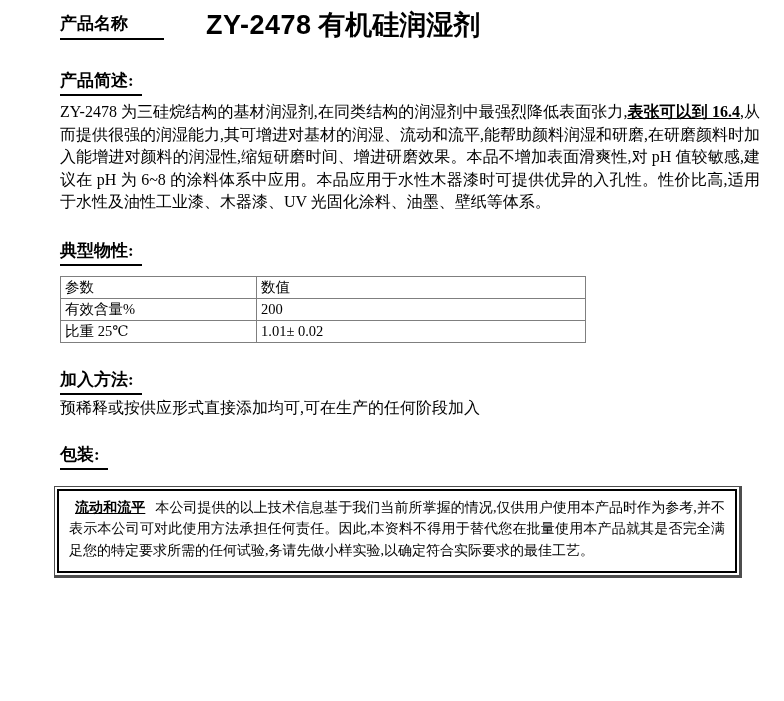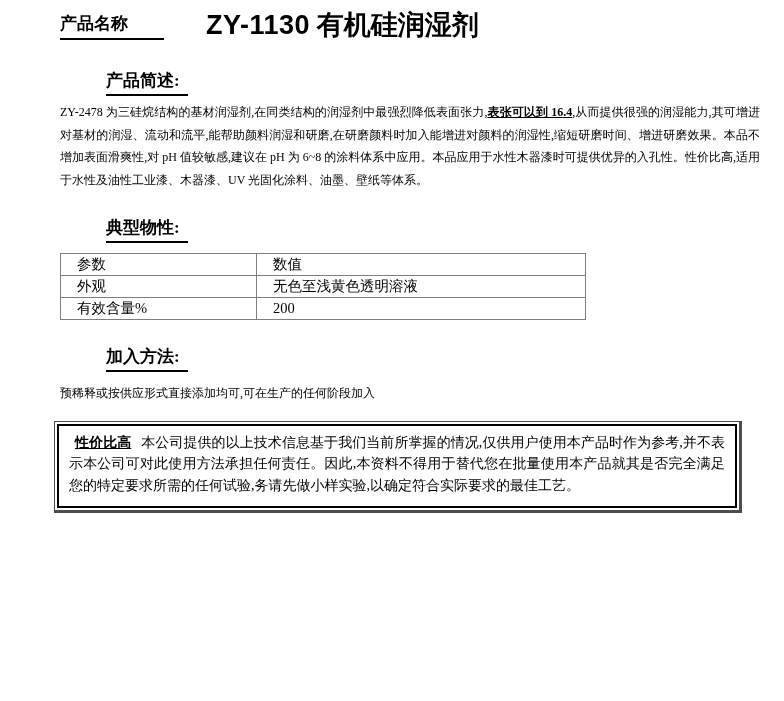--- a/index.html
+++ b/index.html
@@ -46,55 +46,54 @@
   }
 
   
   .sec-heading {
     display: inline-block;
     font-size: 17px;
     font-weight: bold;
     border-bottom: 2px solid #000;
     padding: 0 8px 2px 0;
     line-height: 22px;
-    margin-left: 46px;
   }
   .mt-brief   { margin-top: 30px; }
   .mt-props   { margin-top: 26px; text-align: right; }
   .mt-add     { margin-top: 26px; }
   .mt-dose    { margin-top: 30px; }
   .mt-pack    { margin-top: 24px; }
 
   
   .body-text {
-    font-size: 12px;
+    font-size: 16px;
     line-height: 22.6px;
     margin: 0;
   }
   p.brief {
     margin-top: 5px;
     text-align: justify;
   }
   .bold-underline {
     font-weight: bold;
     text-decoration: underline;
   }
-  .sec-line { margin-top: 10px; }
+  .sec-line { margin-top: 2px; }
 
   
   table.props {
     border-collapse: collapse;
     margin-top: 10px;
     width: 525px;
     table-layout: fixed;
   }
   table.props td {
     border: 1px solid #7f7f7f;
     font-size: 14.5px;
-    padding: 1px 4px 2px 16px;
+    padding: 1px 4px 2px 4px;
     height: 21px;
     line-height: 18px;
     vertical-align: middle;
   }
   table.props col.c1 { width: 196px; }
   table.props col.c2 { width: 329px; }
 
   
   .notice-outer {
     margin-top: 16px;
@@ -121,21 +120,21 @@
   }
 </style>
 </head>
 <body>
 
 <div class="page">
 
   <div class="title-row">
     <span class="product-label">产品名称</span>
     <span class="product-title">
-      <span class="en">ZY-1130</span>
+      <span class="en">ZY-2478</span>
       <span>有机硅润湿剂</span>
     </span>
   </div>
 
   <div>
     <div><span class="sec-heading mt-brief">产品简述:</span></div>
     <p class="body-text brief"><span>ZY-2478 为三硅烷结构的基材润湿剂,在同类结构的润湿剂中最强烈降低表面张力,</span><span class="bold-underline">表张可以到 16.4</span><span>,从而提供很强的润湿能力,其可增进对基材的润湿、流动和流平,能帮助颜料润湿和研磨,在研磨颜料时加入能增进对颜料的润湿性,缩短研磨时间、增进研磨效果。本品不增加表面滑爽性,对 pH 值较敏感,建议在 pH 为 6~8 的涂料体系中应用。本品应用于水性木器漆时可提供优异的入孔性。性价比高,适用于水性及油性工业漆、木器漆、UV 光固化涂料、油墨、壁纸等体系。</span></p>
   </div>
 
   <div>
@@ -144,39 +143,40 @@
       <colgroup>
           <col class="c1">
           <col class="c2">
         </colgroup>
       <tbody>
         <tr>
           <td>参数</td>
           <td>数值</td>
         </tr>
         <tr>
-          <td>外观</td>
-          <td>无色至浅黄色透明溶液</td>
+          <td>有效含量%</td>
+          <td>200</td>
         </tr>
         <tr>
-          <td>有效含量%</td>
-          <td>200</td>
+          <td>比重 25℃</td>
+          <td>1.01± 0.02</td>
         </tr>
       </tbody>
     </table>
   </div>
 
   <div>
     <div><span class="sec-heading mt-add">加入方法:</span></div>
     <p class="body-text sec-line">预稀释或按供应形式直接添加均可,可在生产的任何阶段加入</p>
   </div>
 
 
   <div>
+    <div><span class="sec-heading mt-pack">包装:</span></div>
   </div>
 
   <div class="notice-outer">
     <div class="notice-inner">
-      <span class="notice-label">性价比高</span><span>本公司提供的以上技术信息基于我们当前所掌握的情况,仅供用户使用本产品时作为参考,并不表示本公司可对此使用方法承担任何责任。因此,本资料不得用于替代您在批量使用本产品就其是否完全满足您的特定要求所需的任何试验,务请先做小样实验,以确定符合实际要求的最佳工艺。</span>
+      <span class="notice-label">流动和流平</span><span>本公司提供的以上技术信息基于我们当前所掌握的情况,仅供用户使用本产品时作为参考,并不表示本公司可对此使用方法承担任何责任。因此,本资料不得用于替代您在批量使用本产品就其是否完全满足您的特定要求所需的任何试验,务请先做小样实验,以确定符合实际要求的最佳工艺。</span>
     </div>
   </div>
 
 </div>
 
 </body></html>

